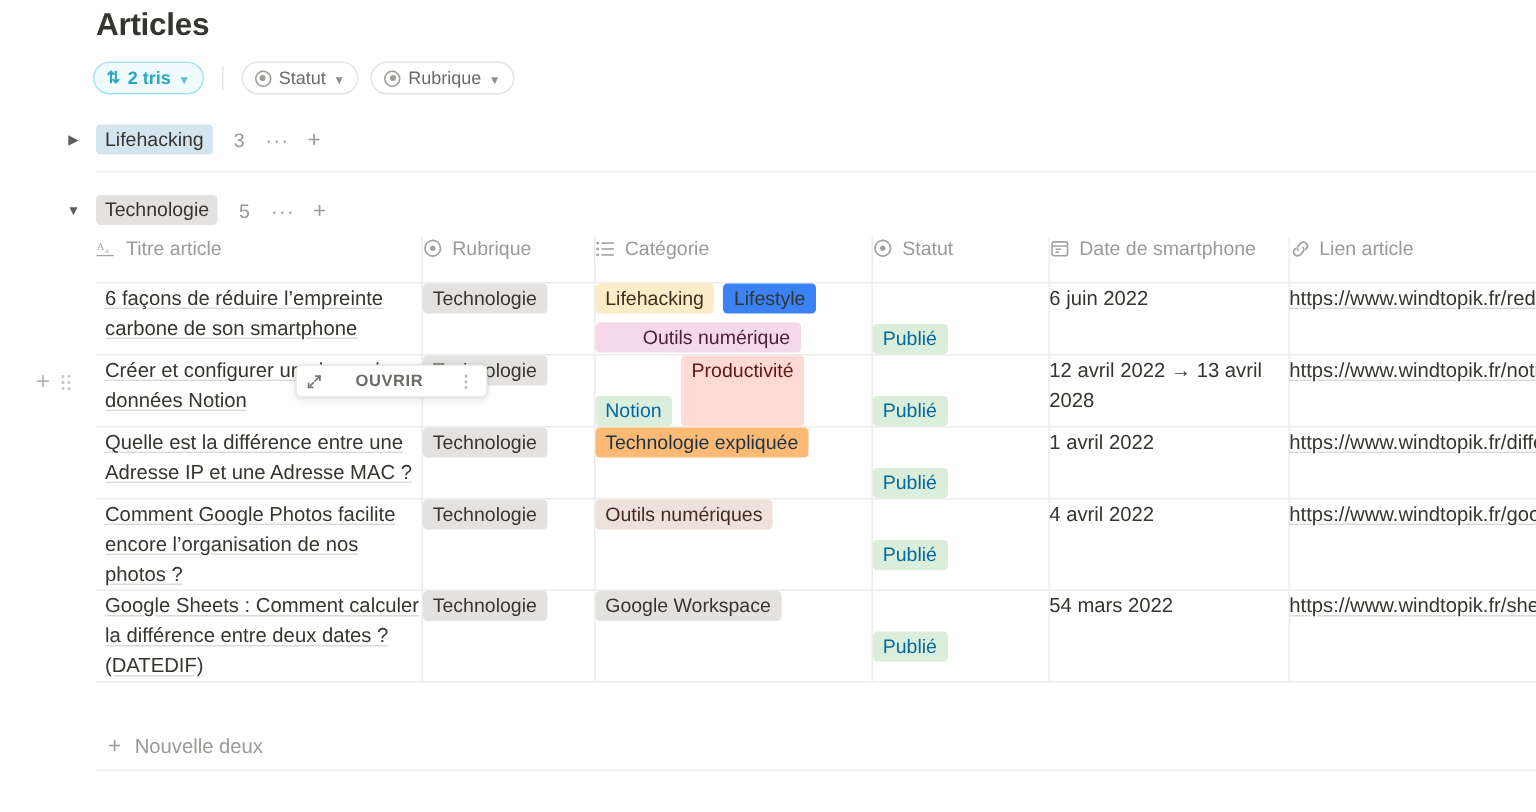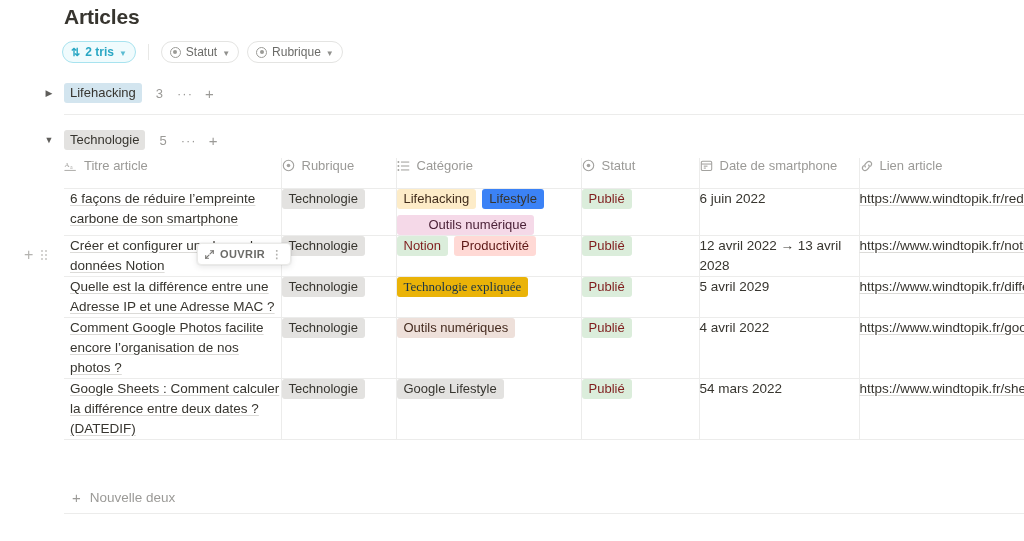--- a/index.html
+++ b/index.html
@@ -231,23 +231,23 @@
     padding: 1px 7px;
     border-radius: 3px;
     font-size: 13px;
     line-height: 18px;
     white-space: nowrap;
   }
   .tag-default   { background: #e3e2e0; color: #37352f; }
   .tag-yellow    { background: #fdecc8; color: #402c1b; }
   .tag-gray      { background: #3b82f6; color: #37352f; }
   .tag-pink      { background: #f5d9e8; color: #4c2238; padding-left: 32px; }
-  .tag-green     { background: #dbeddb; color: #7f1d1d; }
+  .tag-green     { background: #dbeddb; color: #0369a1; margin-top: 27px; }
   .tag-red       { background: #ffd9d5; color: #5d1715; }
-  .tag-blue      { background: #eab308; color: #183347; font-family: Liberation Serif, serif; }
+  .tag-blue      { background: #fdba74; color: #183347; }
   .tag-brown     { background: #eee0da; color: #442a1e; }
 
   
   .row-controls {
     position: absolute;
     top: 247px;
     left: 24px;
     display: flex;
     align-items: center;
     gap: 8px;
@@ -272,21 +272,21 @@
     border-radius: 50%;
   }
 
   
   .open-btn {
     position: absolute;
     left: 197px;
     top: 243px;
     display: flex;
     align-items: center;
-    gap: 5px;
+    gap: 22px;
     height: 22px;
     padding: 0 7px 0 6px;
     background: #ffffff;
     border: 1px solid #eaeae8;
     border-radius: 4px;
     box-shadow: 0 2px 6px rgba(15,15,15,0.10), 0 0 0 1px rgba(15,15,15,0.03);
     font-size: 11px;
     font-weight: bold;
     letter-spacing: .4px;
     color: #6b6b68;
@@ -525,21 +525,21 @@
           <div class="tags">
             <span class="tag tag-blue">Technologie expliquée</span>
           </div>
         </td>
         <td>
           <div class="tags">
             <span class="tag tag-green">Publié</span>
           </div>
         </td>
         <td>
-          <span class="cell-date">5 avril 2029</span>
+          <span class="cell-date">1 avril 2022</span>
         </td>
         <td>
           <span class="cell-link">https://www.windtopik.fr/difference-adresse-ip-et-adresse-mac/</span>
         </td>
       </tr>
 
       <tr>
         <td>
           <span class="cell-title">Comment Google Photos facilite encore l’organisation de nos photos ?</span>
         </td>
@@ -570,21 +570,21 @@
         <td>
           <span class="cell-title">Google Sheets : Comment calculer la différence entre deux dates ? (DATEDIF)</span>
         </td>
         <td>
           <div class="tags">
             <span class="tag tag-default">Technologie</span>
           </div>
         </td>
         <td>
           <div class="tags">
-            <span class="tag tag-default">Google Lifestyle</span>
+            <span class="tag tag-default">Google Workspace</span>
           </div>
         </td>
         <td>
           <div class="tags">
             <span class="tag tag-green">Publié</span>
           </div>
         </td>
         <td>
           <span class="cell-date">54 mars 2022</span>
         </td>

